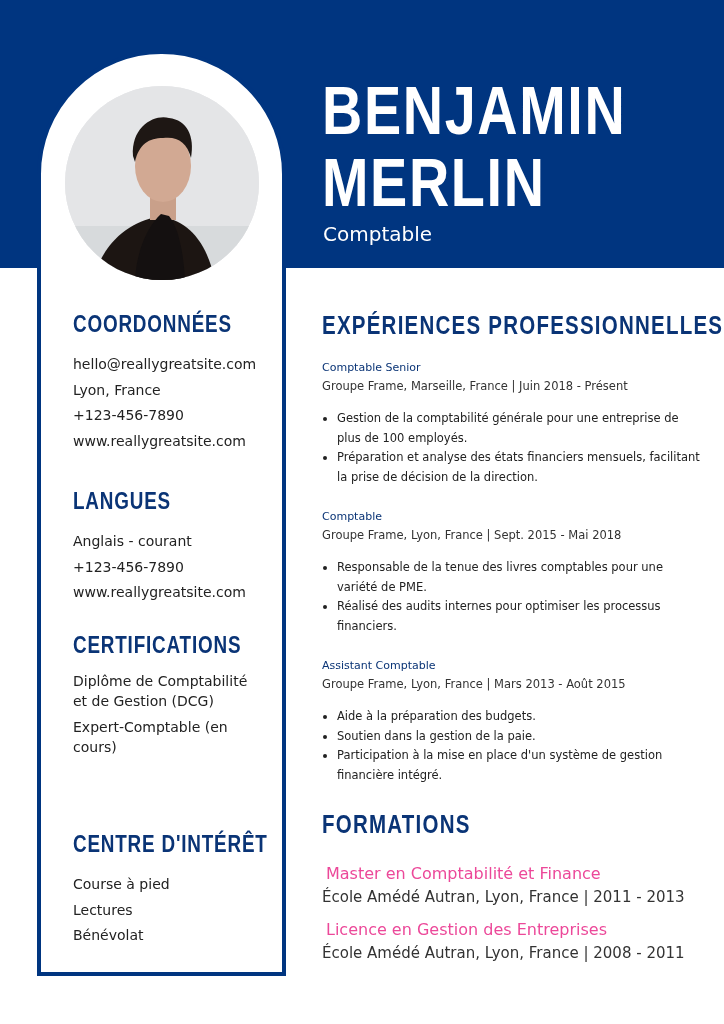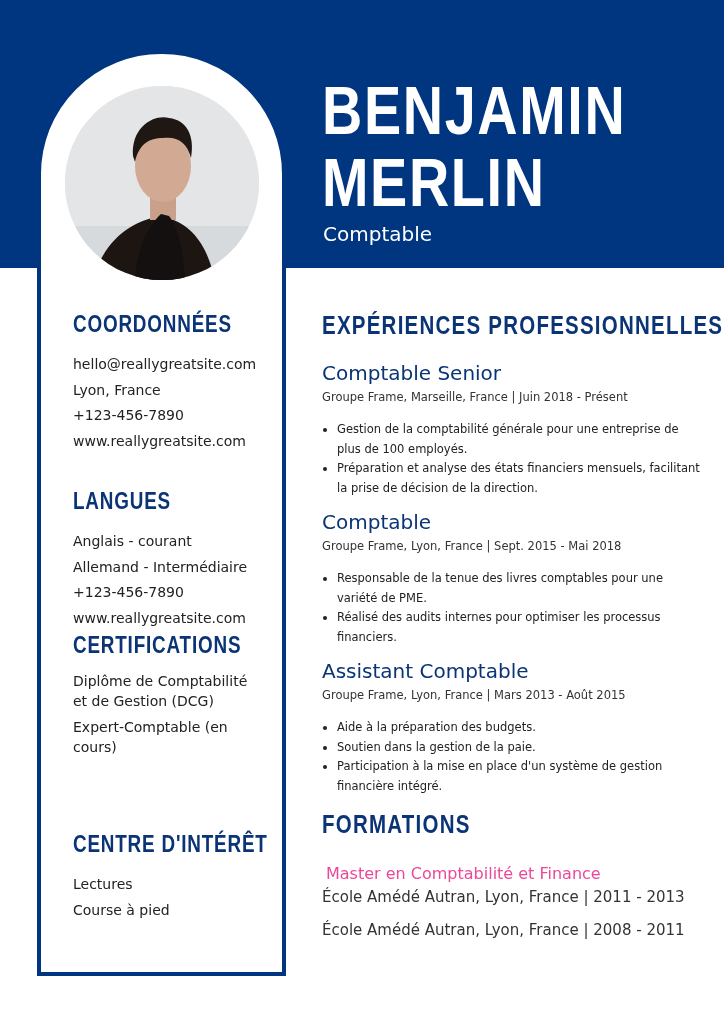--- a/index.html
+++ b/index.html
@@ -10,21 +10,21 @@
   .photo svg { width:100%; height:100%; display:block; }
   .name { position:absolute; left:322px; top:74px; color:#ffffff; font-family:"Liberation Sans", sans-serif; font-weight:bold; font-size:68px; line-height:72px; letter-spacing:2px; transform:scaleX(0.82); transform-origin:left top; white-space:nowrap; }
   .job-title { position:absolute; left:323px; top:222px; color:#ffffff; font-size:20px; font-family:"DejaVu Sans", sans-serif; }
   .side { position:absolute; left:73px; width:200px; }
   .side h2, .main h2 { margin:0; color:#0a3476; font-family:"Liberation Sans", sans-serif; font-weight:bold; font-size:23px; letter-spacing:1px; transform:scaleX(0.82); transform-origin:left top; white-space:nowrap; }
   .side .items { margin-top:14px; }
   .side .item { font-size:14px; line-height:25.5px; color:#222; }
   .side .item.wrap { line-height:20px; margin-bottom:6px; }
   .main { position:absolute; left:322px; width:380px; }
   .main h2.big { font-size:25px; letter-spacing:1.5px; }
-  .job h3 { margin:0; color:#0a3476; font-size:20px; font-weight:normal; font-family:"DejaVu Sans", sans-serif; }
+  .job h3 { margin:0; color:#0a3476; font-size:11px; font-weight:normal; font-family:"DejaVu Sans", sans-serif; }
   .job .meta { font-size:11.5px; color:#333; margin-top:5px; }
   .job ul { margin:16px 0 0 0; padding-left:15px; }
   .job li { font-size:11.5px; line-height:19.5px; color:#222; padding-left:0; }
   .edu h3 { margin:4px; color:#ec4899; font-size:16px; font-weight:normal; }
   .edu .meta { font-size:15px; color:#333; margin-top:5px; }
 </style>
 </head>
 <body>
 
 <div class="header-band"></div>
@@ -55,39 +55,39 @@
     <div class="item">Lyon, France</div>
     <div class="item">+123-456-7890</div>
     <div class="item">www.reallygreatsite.com</div>
   </div>
 </div>
 
 <div class="side" style="top:488px;">
   <h2>LANGUES</h2>
   <div class="items">
     <div class="item">Anglais - courant</div>
-    <div class="item">Allemand - Intermédiaire</div>
     <div class="item">+123-456-7890</div>
     <div class="item">www.reallygreatsite.com</div>
   </div>
 </div>
 
 <div class="side" style="top:632px;">
   <h2>CERTIFICATIONS</h2>
   <div class="items" style="margin-top:12px;">
     <div class="item wrap" style="width:180px;">Diplôme de Comptabilité et de Gestion (DCG)</div>
     <div class="item wrap" style="width:165px;">Expert-Comptable (en cours)</div>
   </div>
 </div>
 
 <div class="side" style="top:831px;">
   <h2>CENTRE D'INTÉRÊT</h2>
   <div class="items">
+    <div class="item">Course à pied</div>
     <div class="item">Lectures</div>
-    <div class="item">Course à pied</div>
+    <div class="item">Bénévolat</div>
   </div>
 </div>
 
 <div class="main" style="top:311px;">
   <h2 class="big">EXPÉRIENCES PROFESSIONNELLES</h2>
 </div>
 
 <div class="main job" style="top:361px;">
   <h3>Comptable Senior</h3>
   <div class="meta">Groupe Frame, Marseille, France | Juin 2018 - Présent</div>
@@ -119,14 +119,15 @@
 <div class="main" style="top:810px;">
   <h2 class="big">FORMATIONS</h2>
 </div>
 
 <div class="main edu" style="top:860px;">
   <h3>Master en Comptabilité et Finance</h3>
   <div class="meta">École Amédé Autran, Lyon, France | 2011 - 2013</div>
 </div>
 
 <div class="main edu" style="top:916px;">
+  <h3>Licence en Gestion des Entreprises</h3>
   <div class="meta">École Amédé Autran, Lyon, France | 2008 - 2011</div>
 </div>
 
 </body></html>

